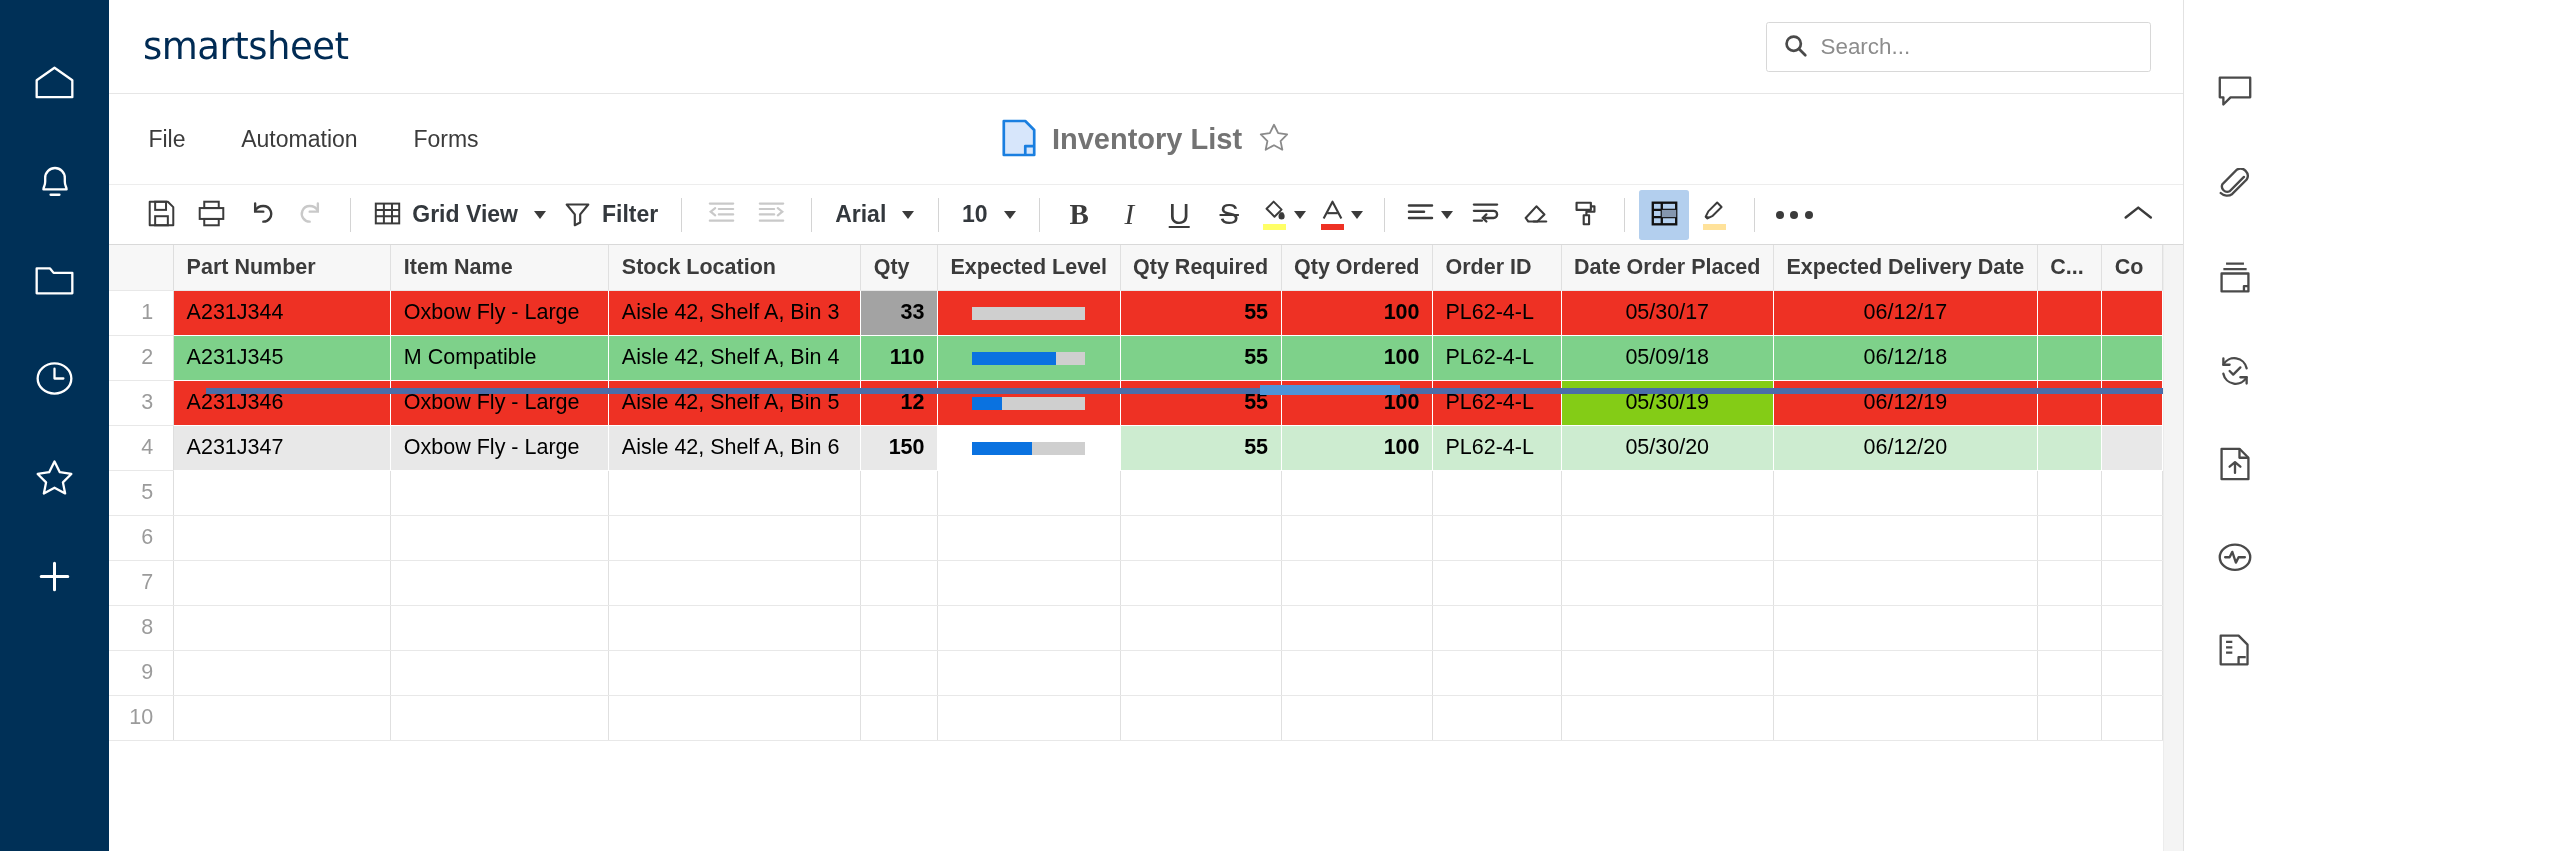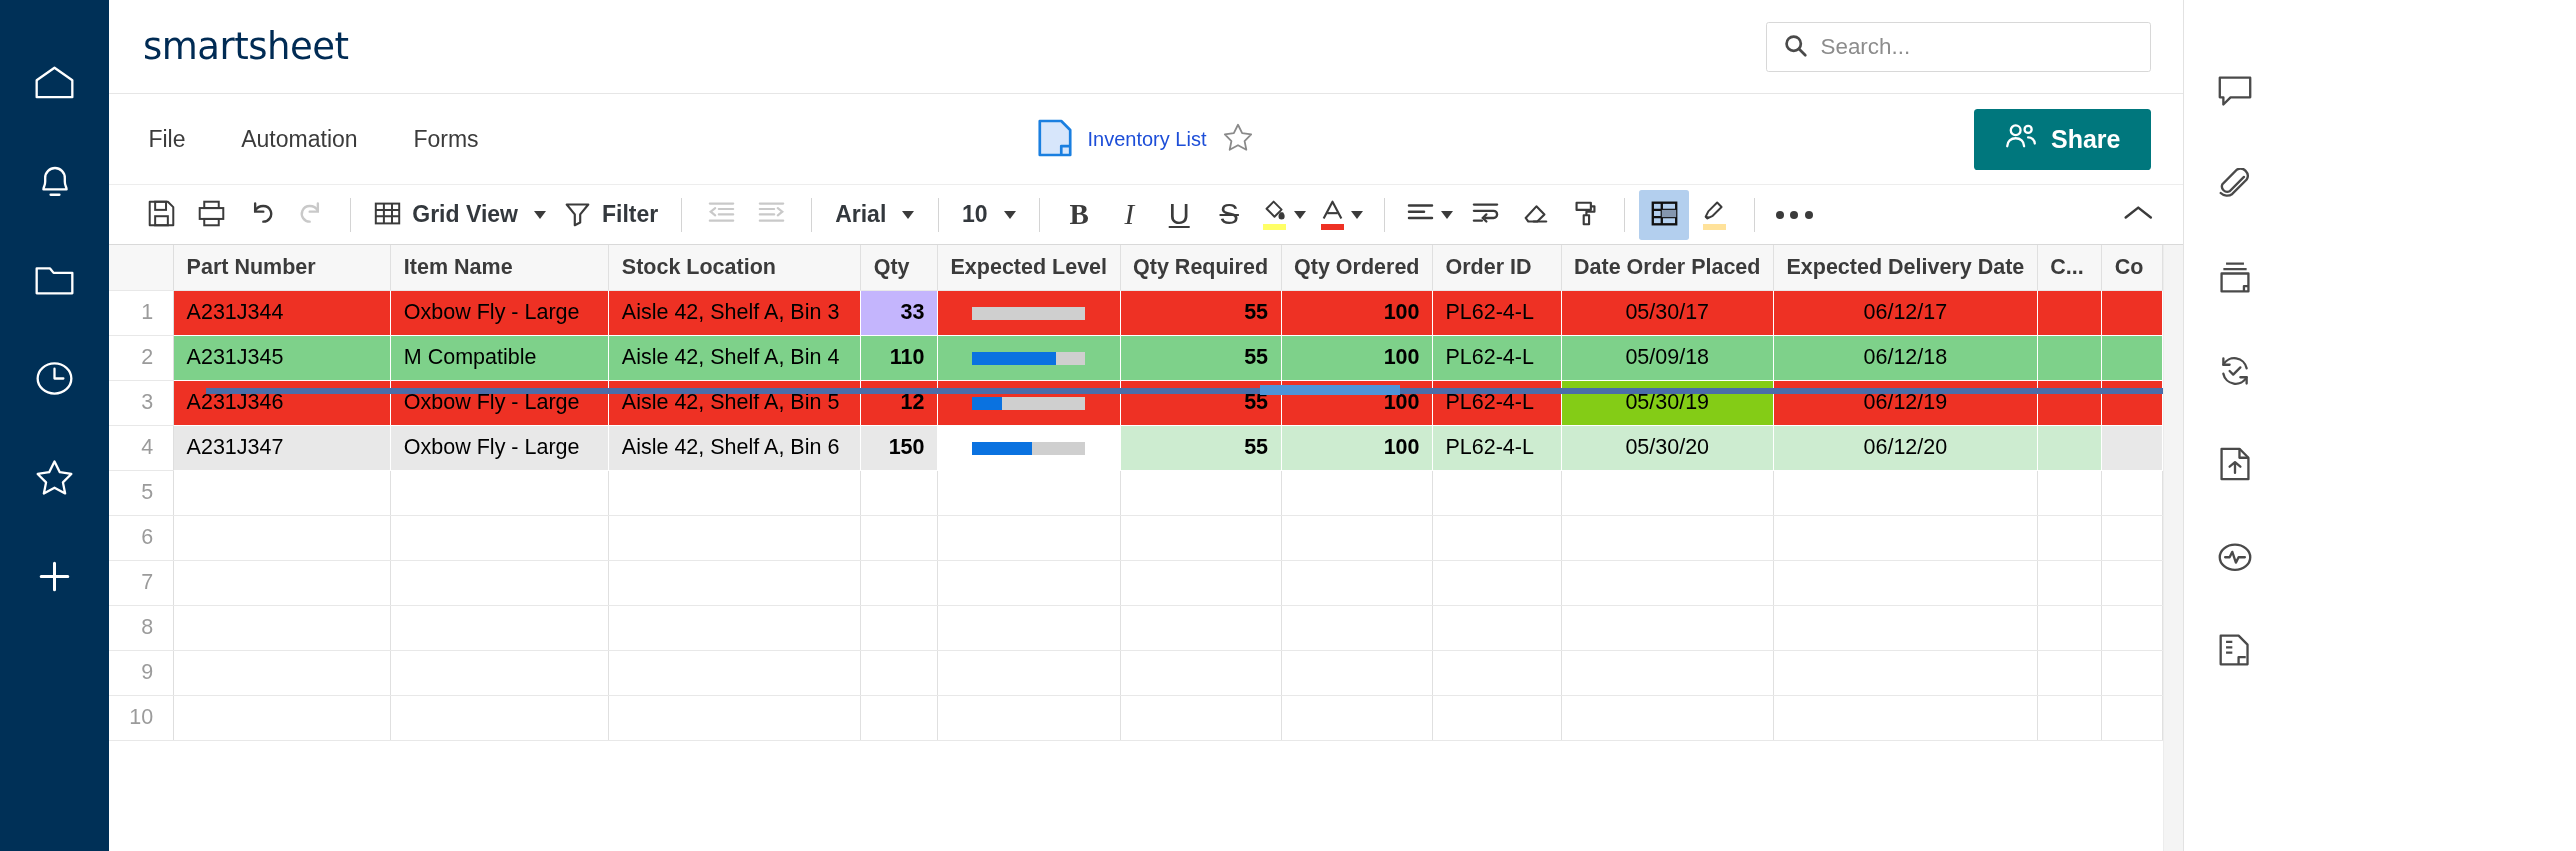--- a/index.html
+++ b/index.html
@@ -62,21 +62,21 @@
   .menu-item {
     font-size: 23px; color: #3b3b3b; margin-right: 45px; cursor: pointer;
     padding: 7.2px 5.4px;
   }
   #doc-title-wrap {
     position: absolute; left: 0; right: 0; top: 0; bottom: 0;
     display: flex; align-items: center; justify-content: center;
     gap: 16px; pointer-events: none;
   }
   #doc-title-wrap > * { pointer-events: auto; }
-  #doc-title { font-size: 20px; font-weight: normal; color: #1d4ed8; }
+  #doc-title { font-size: 29px; font-weight: bold; color: #737373; }
   #share-btn {
     margin-left: auto; height: 61px;
     background: #047d82; background: #00777d;
     color: #fff; border: none; border-radius: 3.6px;
     display: flex; align-items: center; gap: 14.3px;
     padding: 0 30.5px; font-size: 25px; font-weight: bold;
     cursor: pointer; font-family: "Liberation Sans", sans-serif;
   }
 
   
@@ -238,31 +238,20 @@
           </svg>
         </span>
         <span id="doc-title">Inventory List</span>
         <span>
           <svg width="32" height="30.5" viewBox="0 0 46 44" fill="none" stroke="#8a8a8a" stroke-width="2.6">
             <path d="M23 4l6 12 13 2-9.5 9.5L35 40l-12-6.5L11 40l2.5-12.5L4 18l13-2z" stroke-linejoin="round"></path>
           </svg>
         </span>
       </div>
 
-      <button id="share-btn">
-        <span>
-          <svg width="32" height="27" viewBox="0 0 36 30" fill="none" stroke="#fff" stroke-width="2.6">
-            <circle cx="12" cy="8" r="5.5"></circle>
-              <circle cx="26" cy="7" r="4"></circle>
-            <path d="M2.5 26c0-5.5 4.3-9 9.5-9s9.5 3.5 9.5 9" stroke-linecap="round"></path>
-            <path d="M26 16c4 0 7.5 2.8 7.5 7" stroke-linecap="round"></path>
-          </svg>
-        </span>
-        <span>Share</span>
-      </button>
     </div>
 
     <div id="toolbar">
 
       <div class="tb-btn">
         <span>
           <svg width="29" height="29" viewBox="0 0 32 32" fill="none" stroke="#3b3b3b" stroke-width="2.2">
             <path d="M3 3h20l6 6v20H3z" stroke-linejoin="round"></path>
             <rect x="9" y="3" width="12" height="9"></rect>
               <rect x="9" y="19" width="14" height="10"></rect>
@@ -494,21 +483,21 @@
                 <th><span>C...</span></th>
                 <th><span>Co</span></th>
               </tr>
           </thead>
           <tbody id="body-rows">
               <tr>
                 <td class="rownum">1</td>
                 <td style="background: rgb(238, 49, 36); border-right: 0.9px solid rgba(255, 255, 255, 0.75); border-bottom: 0.9px solid rgba(255, 255, 255, 0.75);"><span>A231J344</span></td>
                 <td style="background: rgb(238, 49, 36); border-right: 0.9px solid rgba(255, 255, 255, 0.75); border-bottom: 0.9px solid rgba(255, 255, 255, 0.75);"><span>Oxbow Fly - Large</span></td>
                 <td style="background: rgb(238, 49, 36); border-right: 0.9px solid rgba(255, 255, 255, 0.75); border-bottom: 0.9px solid rgba(255, 255, 255, 0.75);"><span>Aisle 42, Shelf A, Bin 3</span></td>
-                <td class="num" style="background: #c4b5fd; border-right: 0.9px solid rgba(255, 255, 255, 0.75); border-bottom: 0.9px solid rgba(255, 255, 255, 0.75);"><span>33</span></td>
+                <td class="num" style="background: #a3a3a3; border-right: 0.9px solid rgba(255, 255, 255, 0.75); border-bottom: 0.9px solid rgba(255, 255, 255, 0.75);"><span>33</span></td>
                 <td class="ctr" style="background: rgb(238, 49, 36); border-right: 0.9px solid rgba(255, 255, 255, 0.75); border-bottom: 0.9px solid rgba(255, 255, 255, 0.75); text-align: center;"><span class="bar-track"><span class="bar-fill" style="width: 0%;"></span></span></td>
                 <td class="num" style="background: rgb(238, 49, 36); border-right: 0.9px solid rgba(255, 255, 255, 0.75); border-bottom: 0.9px solid rgba(255, 255, 255, 0.75);"><span>55</span></td>
                 <td class="num" style="background: rgb(238, 49, 36); border-right: 0.9px solid rgba(255, 255, 255, 0.75); border-bottom: 0.9px solid rgba(255, 255, 255, 0.75);"><span>100</span></td>
                 <td style="background: rgb(238, 49, 36); border-right: 0.9px solid rgba(255, 255, 255, 0.75); border-bottom: 0.9px solid rgba(255, 255, 255, 0.75);"><span>PL62-4-L</span></td>
                 <td class="ctr" style="background: rgb(238, 49, 36); border-right: 0.9px solid rgba(255, 255, 255, 0.75); border-bottom: 0.9px solid rgba(255, 255, 255, 0.75);"><span>05/30/17</span></td>
                 <td class="ctr" style="background: rgb(238, 49, 36); border-right: 0.9px solid rgba(255, 255, 255, 0.75); border-bottom: 0.9px solid rgba(255, 255, 255, 0.75);"><span>06/12/17</span></td>
                 <td style="background: rgb(238, 49, 36); border-right: 0.9px solid rgba(255, 255, 255, 0.75); border-bottom: 0.9px solid rgba(255, 255, 255, 0.75);"><span></span></td>
                 <td style="background: rgb(238, 49, 36); border-right: 0.9px solid rgba(255, 255, 255, 0.75); border-bottom: 0.9px solid rgba(255, 255, 255, 0.75);"><span></span></td>
               </tr>
               <tr>

